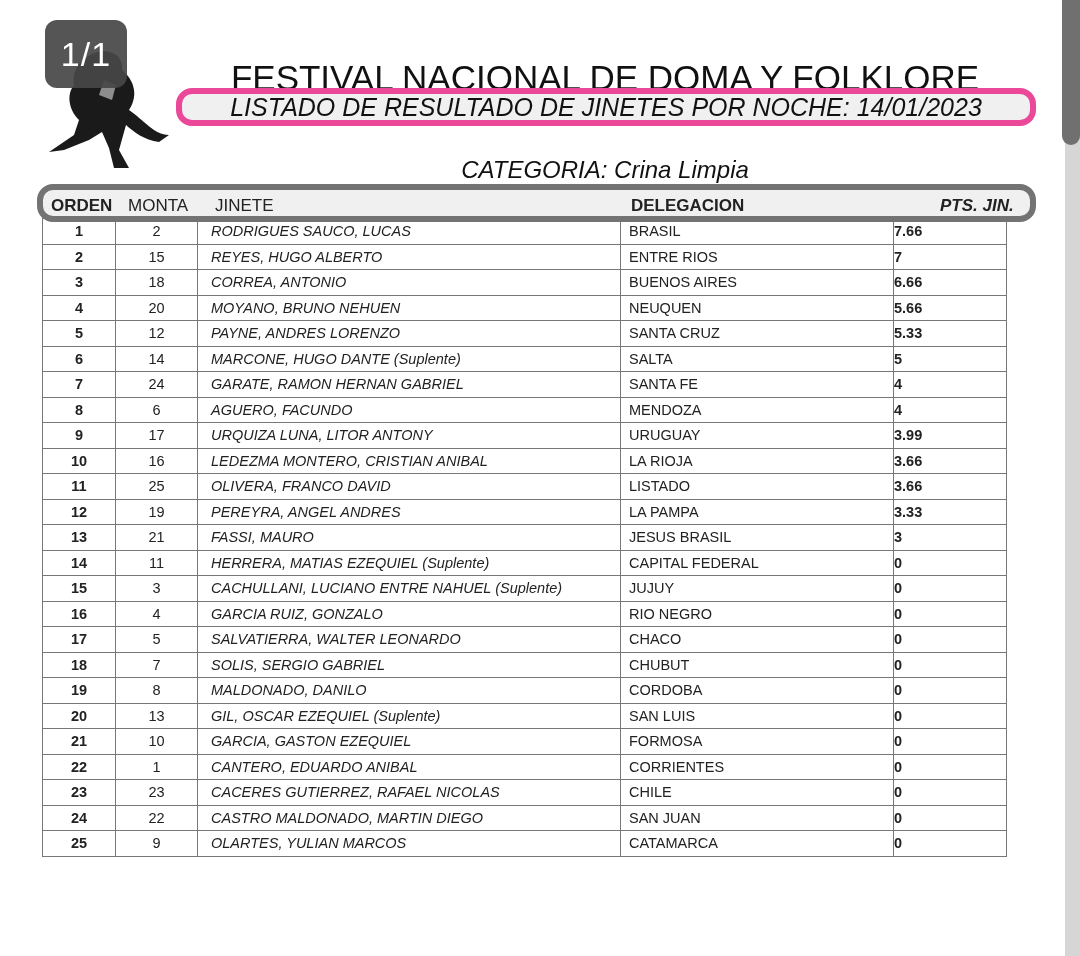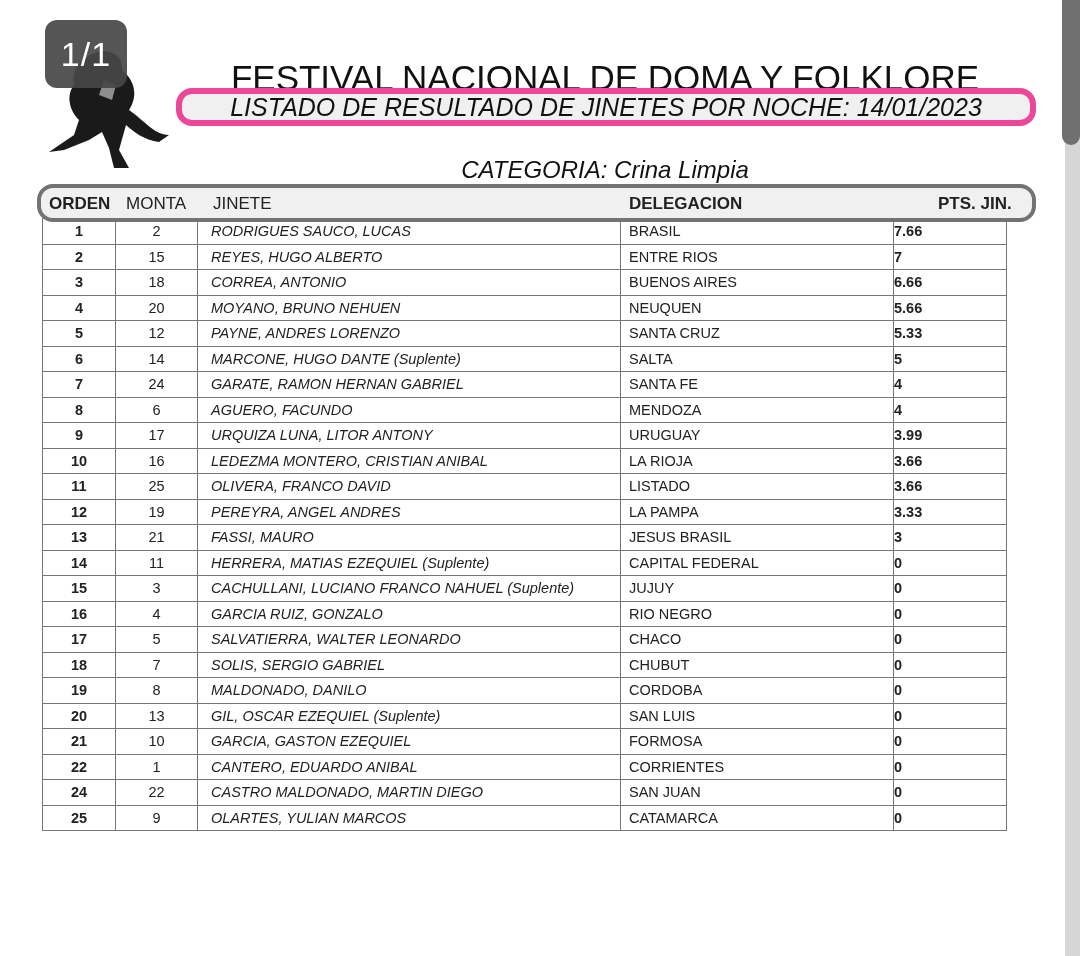--- a/index.html
+++ b/index.html
@@ -2,27 +2,27 @@
 <html><head>
 <meta charset="utf-8">
 <style>
   html, body { margin:0; padding:0; background:#ffffff; }
   body { width:1080px; height:956px; position:relative; overflow:hidden; font-family:"Liberation Sans", sans-serif; color:#222; }
   .page-badge { position:absolute; left:45px; top:20px; width:82px; height:68px; background:rgba(70,70,70,0.92); border-radius:12px; color:#fff; font-size:34px; display:flex; align-items:center; justify-content:center; z-index:3; letter-spacing:1px; }
   .logo { position:absolute; left:44px; top:40px; width:130px; height:132px; z-index:1; }
   .title { position:absolute; left:200px; top:38px; width:810px; text-align:center; font-size:35px; color:#111;margin-top:20px; }
   .subtitle-box { position:absolute; left:176px; top:88px; width:860px; height:38px; border:6px solid #ec4899; border-radius:16px; background:#f0f0f0; box-sizing:border-box; display:flex; align-items:center; justify-content:center; font-style:italic; font-size:25px; color:#111; }
   .category { position:absolute; left:200px; top:142px; width:810px; text-align:center; font-style:italic; font-size:24px; color:#111;margin-top:14px; }
-  .header-box { position:absolute; left:37px; top:184px; width:999px; height:38px; border:4px solid #737373; border-radius:16px; background:#f0f0f0; box-sizing:border-box; z-index:2; }
+  .header-box { position:absolute; left:37px; top:184px; width:999px; height:38px; border:6px solid #737373; border-radius:16px; background:#f0f0f0; box-sizing:border-box; z-index:2; }
   .hcell { position:absolute; top:6px; font-size:17px; color:#222; }
   .h-orden { left:8px; font-weight:bold; }
   .h-monta { left:85px; }
   .h-jinete { left:172px; }
   .h-deleg { left:588px;font-weight:bold; }
-  .h-pts { left:897px; font-weight:bold; }
+  .h-pts { left:897px; font-weight:bold;font-style:italic; }
   table.results { position:absolute; left:42px; top:218px; border-collapse:collapse; font-size:14.5px; }
   table.results td { border:1.5px solid #777; height:25.5px; padding:0; box-sizing:border-box; }
   td.c-orden { width:73px; text-align:center; font-weight:bold; }
   td.c-monta { width:82px; text-align:center; }
   td.c-jinete { width:423px; padding-left:13px !important;font-style:italic; }
   td.c-deleg { width:273px; padding-left:8px !important; }
   td.c-pts { width:113px; text-align:left; font-weight:bold; }
   .scroll-track { position:absolute; left:1065px; top:0; width:15px; height:956px; background:#d6d6d6; }
   .scroll-thumb { position:absolute; left:1062px; top:0; width:18px; height:145px; background:#707070; border-radius:0 0 9px 9px; }
 </style>
@@ -146,21 +146,21 @@
       <tr>
         <td class="c-orden">14</td>
         <td class="c-monta">11</td>
         <td class="c-jinete">HERRERA, MATIAS EZEQUIEL (Suplente)</td>
         <td class="c-deleg">CAPITAL FEDERAL</td>
         <td class="c-pts">0</td>
       </tr>
       <tr>
         <td class="c-orden">15</td>
         <td class="c-monta">3</td>
-        <td class="c-jinete">CACHULLANI, LUCIANO FRANCO NAHUEL (Suplente)</td>
+        <td class="c-jinete">CACHULLANI, LUCIANO ENTRE NAHUEL (Suplente)</td>
         <td class="c-deleg">JUJUY</td>
         <td class="c-pts">0</td>
       </tr>
       <tr>
         <td class="c-orden">16</td>
         <td class="c-monta">4</td>
         <td class="c-jinete">GARCIA RUIZ, GONZALO</td>
         <td class="c-deleg">RIO NEGRO</td>
         <td class="c-pts">0</td>
       </tr>
@@ -200,20 +200,27 @@
         <td class="c-pts">0</td>
       </tr>
       <tr>
         <td class="c-orden">22</td>
         <td class="c-monta">1</td>
         <td class="c-jinete">CANTERO, EDUARDO ANIBAL</td>
         <td class="c-deleg">CORRIENTES</td>
         <td class="c-pts">0</td>
       </tr>
       <tr>
+        <td class="c-orden">23</td>
+        <td class="c-monta">23</td>
+        <td class="c-jinete">CACERES GUTIERREZ, RAFAEL NICOLAS</td>
+        <td class="c-deleg">CHILE</td>
+        <td class="c-pts">0</td>
+      </tr>
+      <tr>
         <td class="c-orden">24</td>
         <td class="c-monta">22</td>
         <td class="c-jinete">CASTRO MALDONADO, MARTIN DIEGO</td>
         <td class="c-deleg">SAN JUAN</td>
         <td class="c-pts">0</td>
       </tr>
       <tr>
         <td class="c-orden">25</td>
         <td class="c-monta">9</td>
         <td class="c-jinete">OLARTES, YULIAN MARCOS</td>

